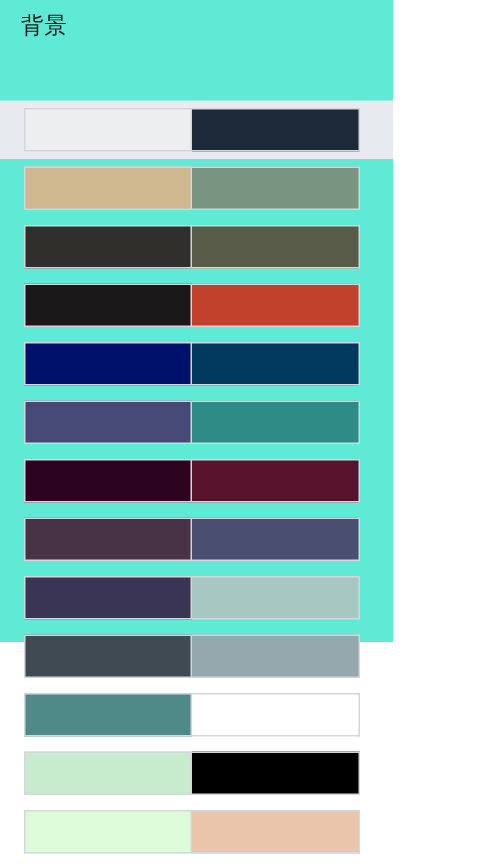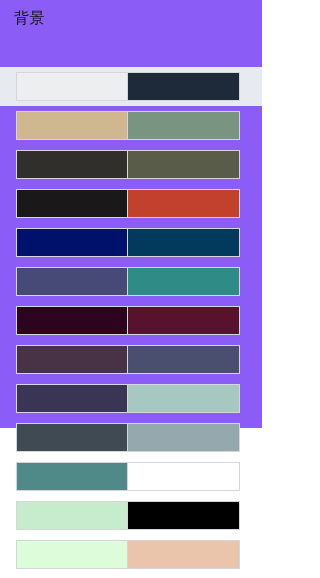--- a/index.html
+++ b/index.html
@@ -11,21 +11,21 @@
     width: 262px;
     height: 578px;
     overflow: hidden;
     font-family: "Liberation Sans", sans-serif;
     -webkit-font-smoothing: antialiased;
   }
   #app {
     position: relative;
     width: 262px;
     height: 428px;
-    background: #8b5cf6;
+    background: #5eead4;
   }
 
   
   .page-title {
     position: absolute;
     left: 14px;
     top: 8px;
     font-size: 15px;
     line-height: 20px;
     color: #111418;

